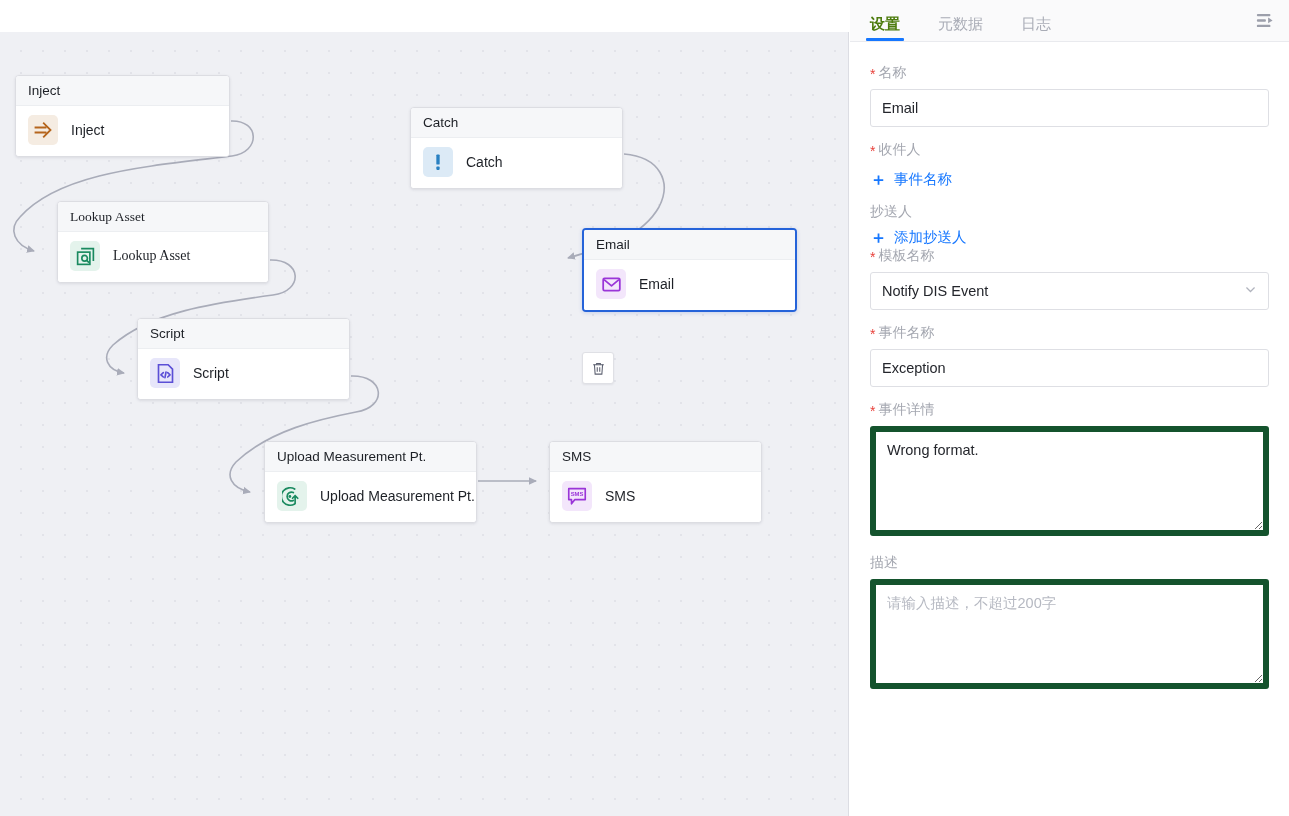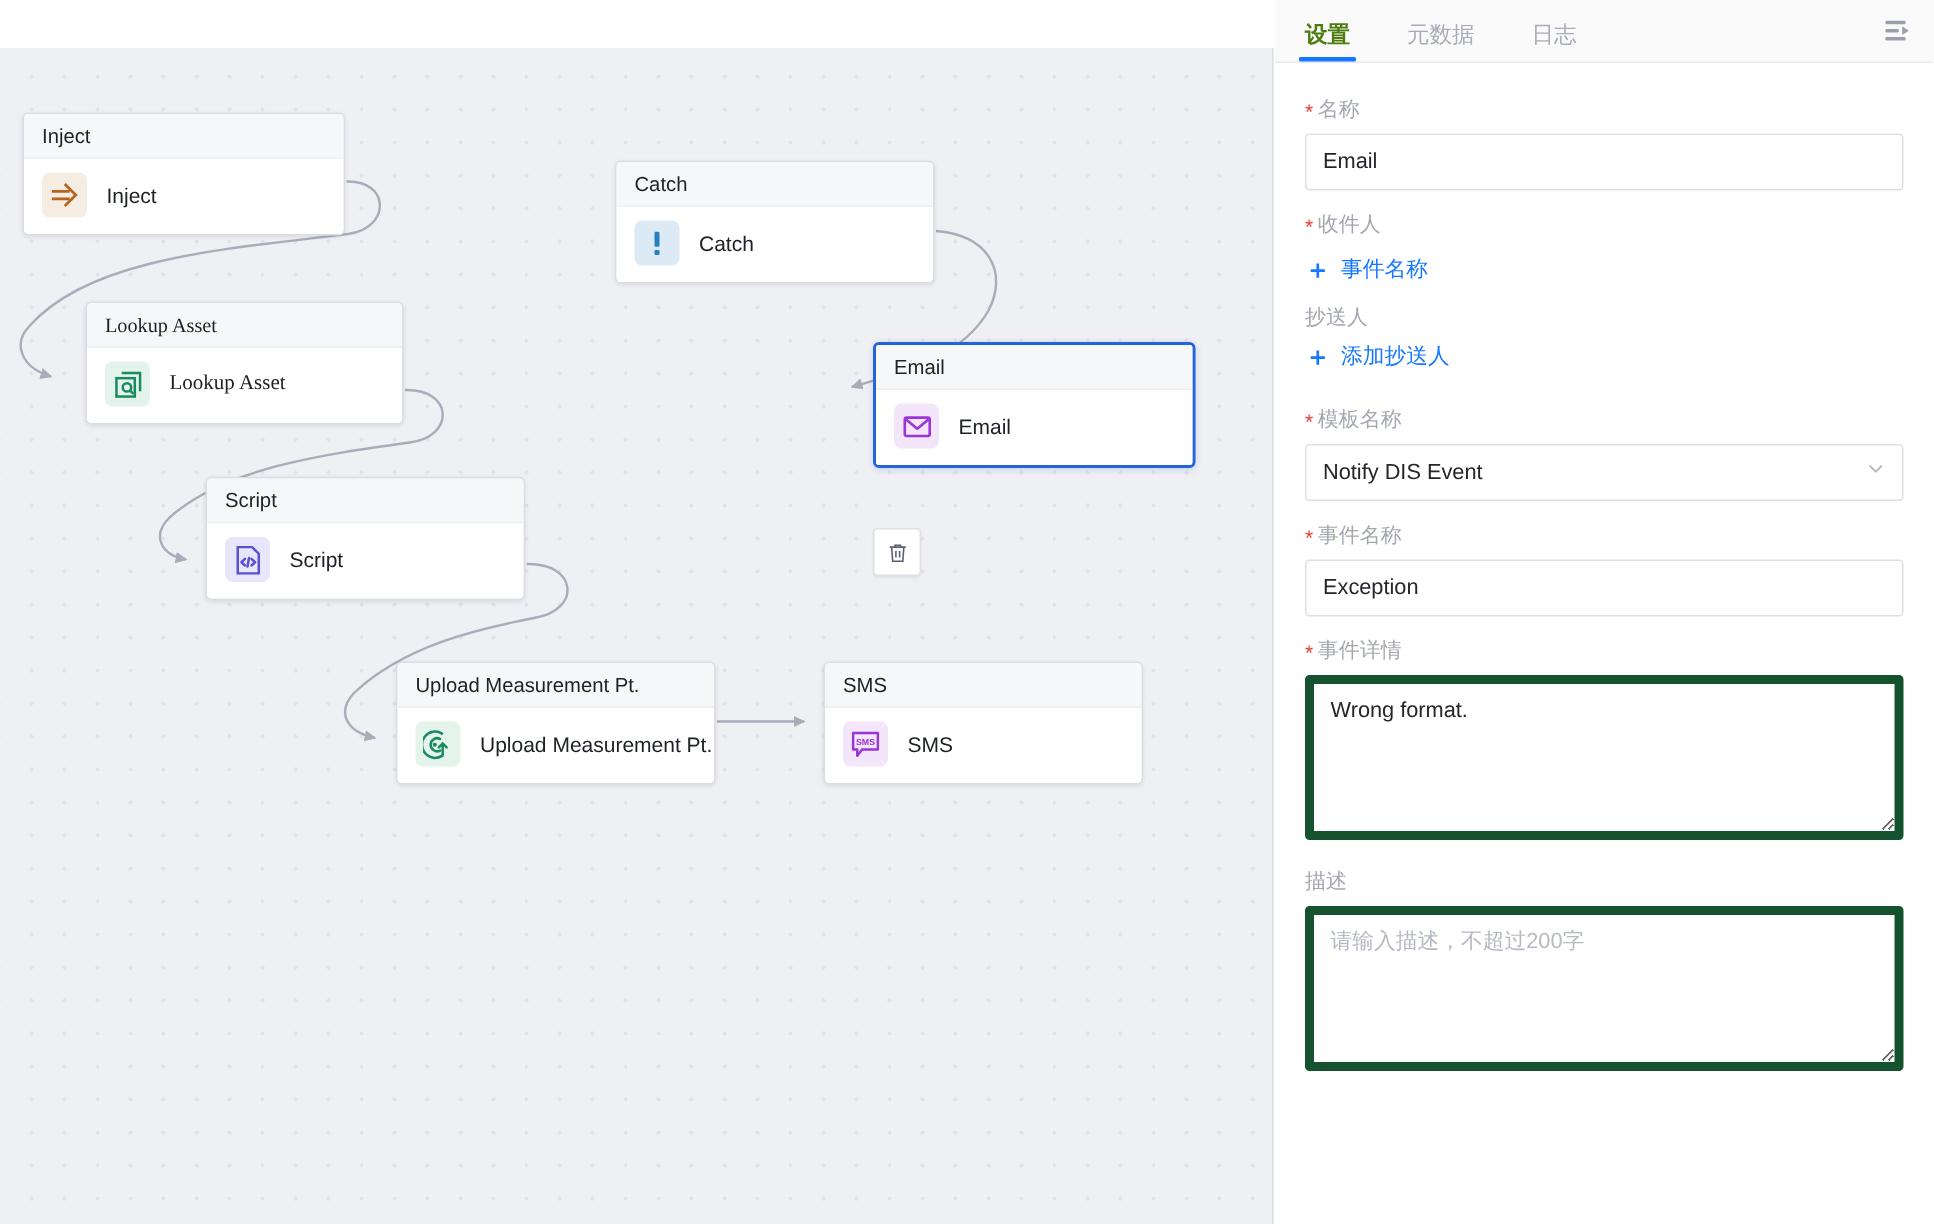--- a/index.html
+++ b/index.html
@@ -168,21 +168,21 @@
     width: 100%;
     border: 6px solid #14532d; border-radius: 3px;
     padding: 8px 11px;
     font-size: 14.5px; color: #24262c;
     font-family: "Liberation Sans", sans-serif;
     resize: vertical;
     outline: none;
     line-height: 1.45;
   }
   .textarea::placeholder { color: #b6b9c2; }
-  .gap-sm { margin-bottom: 24px; text-align: right; }
+  .gap-sm { margin-bottom: 0; text-align: right; }
 </style>
 </head>
 <body>
 
 <div id="app">
 
   <div class="canvas-wrap">
     <div class="canvas">
 
       <svg class="edges" viewBox="0 0 849 784" xmlns="http://www.w3.org/2000/svg">

